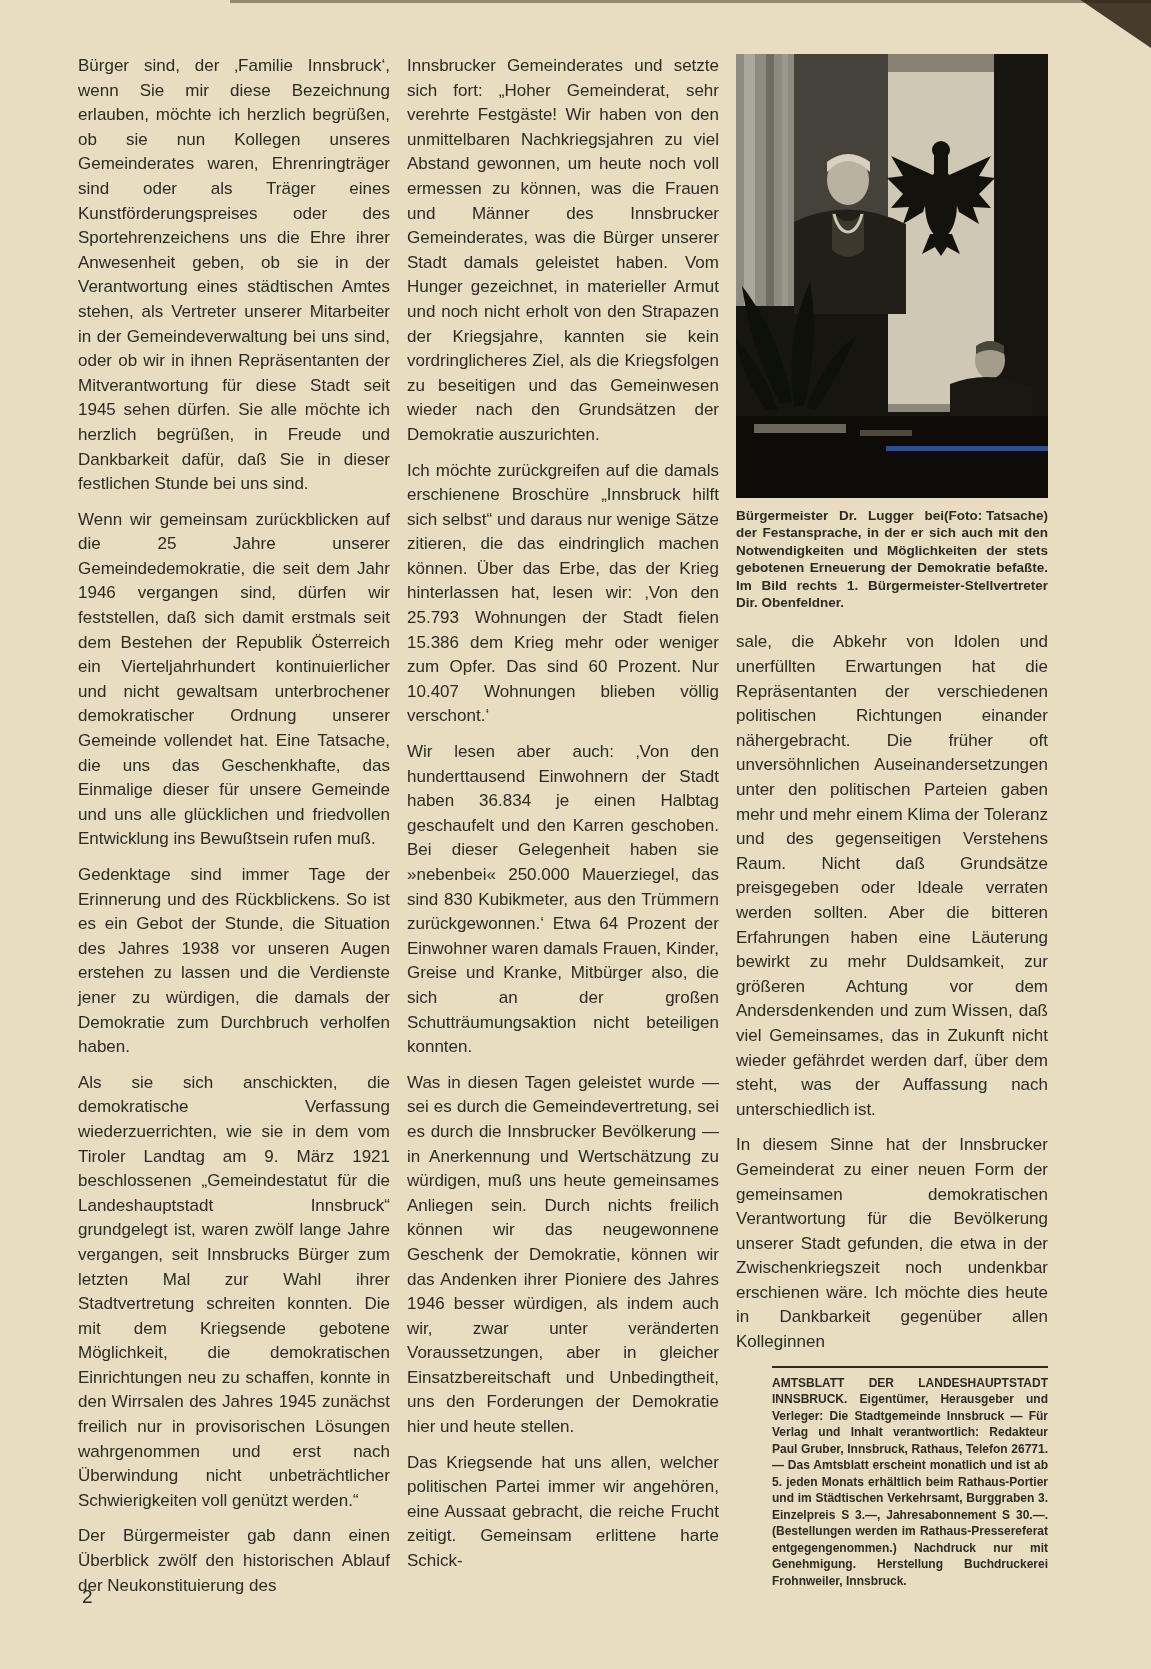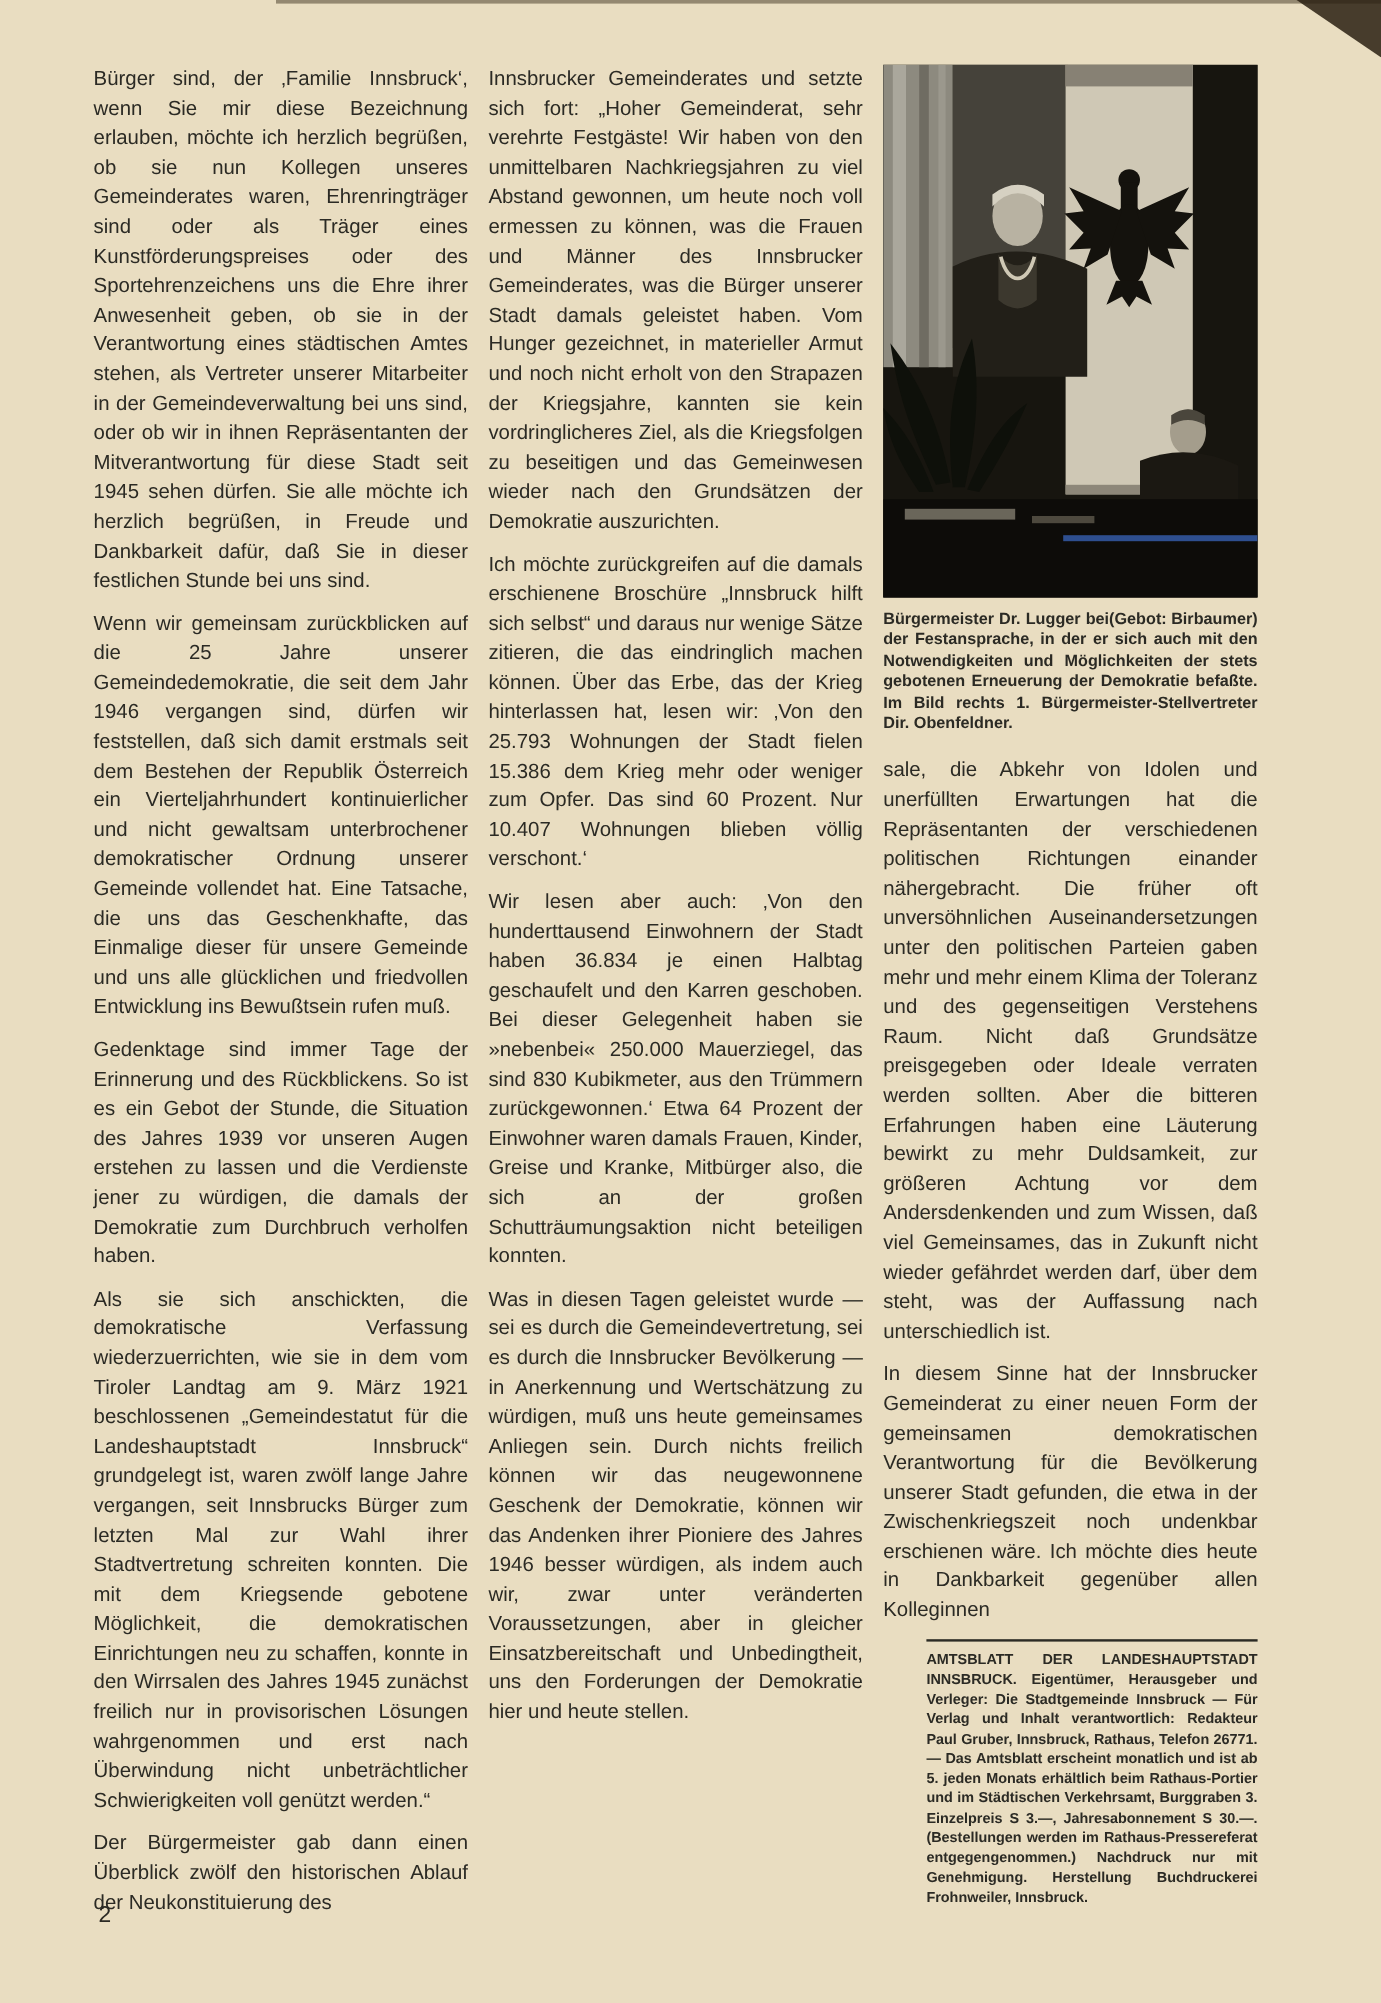--- a/index.html
+++ b/index.html
@@ -94,30 +94,31 @@
 <body>
 
 <div class="top-edge-shadow"></div>
 <div class="corner-shadow"></div>
 
 <div class="columns">
 
   <section class="col">
     <p>Bürger sind, der ‚Familie Innsbruck‘, wenn Sie mir diese Bezeichnung erlauben, möchte ich herzlich begrüßen, ob sie nun Kollegen unseres Gemeinderates waren, Ehrenringträger sind oder als Träger eines Kunstförderungspreises oder des Sportehrenzeichens uns die Ehre ihrer Anwesenheit geben, ob sie in der Verantwortung eines städtischen Amtes stehen, als Vertreter unserer Mitarbeiter in der Gemeindeverwaltung bei uns sind, oder ob wir in ihnen Repräsentanten der Mitverantwortung für diese Stadt seit 1945 sehen dürfen. Sie alle möchte ich herzlich begrüßen, in Freude und Dankbarkeit dafür, daß Sie in dieser festlichen Stunde bei uns sind.</p>
     <p>Wenn wir gemeinsam zurückblicken auf die 25 Jahre unserer Gemeindedemokratie, die seit dem Jahr 1946 vergangen sind, dürfen wir feststellen, daß sich damit erstmals seit dem Bestehen der Republik Österreich ein Vierteljahrhundert kontinuierlicher und nicht gewaltsam unterbrochener demokratischer Ordnung unserer Gemeinde vollendet hat. Eine Tatsache, die uns das Geschenkhafte, das Einmalige dieser für unsere Gemeinde und uns alle glücklichen und friedvollen Entwicklung ins Bewußtsein rufen muß.</p>
-    <p>Gedenktage sind immer Tage der Erinnerung und des Rückblickens. So ist es ein Gebot der Stunde, die Situation des Jahres 1939 vor unseren Augen erstehen zu lassen und die Verdienste jener zu würdigen, die damals der Demokratie zum Durchbruch verholfen haben.</p>
+    <p>Gedenktage sind immer Tage der Erinnerung und des Rückblickens. So ist es ein Gebot der Stunde, die Situation des Jahres 1938 vor unseren Augen erstehen zu lassen und die Verdienste jener zu würdigen, die damals der Demokratie zum Durchbruch verholfen haben.</p>
     <p>Als sie sich anschickten, die demokratische Verfassung wiederzuerrichten, wie sie in dem vom Tiroler Landtag am 9. März 1921 beschlossenen „Gemeindestatut für die Landeshauptstadt Innsbruck“ grundgelegt ist, waren zwölf lange Jahre vergangen, seit Innsbrucks Bürger zum letzten Mal zur Wahl ihrer Stadtvertretung schreiten konnten. Die mit dem Kriegsende gebotene Möglichkeit, die demokratischen Einrichtungen neu zu schaffen, konnte in den Wirrsalen des Jahres 1945 zunächst freilich nur in provisorischen Lösungen wahrgenommen und erst nach Überwindung nicht unbeträchtlicher Schwierigkeiten voll genützt werden.“</p>
     <p>Der Bürgermeister gab dann einen Überblick zwölf den historischen Ablauf der Neukonstituierung des</p>
   </section>
 
   <section class="col">
     <p>Innsbrucker Gemeinderates und setzte sich fort: „Hoher Gemeinderat, sehr verehrte Festgäste! Wir haben von den unmittelbaren Nachkriegsjahren zu viel Abstand gewonnen, um heute noch voll ermessen zu können, was die Frauen und Männer des Innsbrucker Gemeinderates, was die Bürger unserer Stadt damals geleistet haben. Vom Hunger gezeichnet, in materieller Armut und noch nicht erholt von den Strapazen der Kriegsjahre, kannten sie kein vordringlicheres Ziel, als die Kriegsfolgen zu beseitigen und das Gemeinwesen wieder nach den Grundsätzen der Demokratie auszurichten.</p>
     <p>Ich möchte zurückgreifen auf die damals erschienene Broschüre „Innsbruck hilft sich selbst“ und daraus nur wenige Sätze zitieren, die das eindringlich machen können. Über das Erbe, das der Krieg hinterlassen hat, lesen wir: ‚Von den 25.793 Wohnungen der Stadt fielen 15.386 dem Krieg mehr oder weniger zum Opfer. Das sind 60 Prozent. Nur 10.407 Wohnungen blieben völlig verschont.‘</p>
     <p>Wir lesen aber auch: ‚Von den hunderttausend Einwohnern der Stadt haben 36.834 je einen Halbtag geschaufelt und den Karren geschoben. Bei dieser Gelegenheit haben sie »nebenbei« 250.000 Mauerziegel, das sind 830 Kubikmeter, aus den Trümmern zurückgewonnen.‘ Etwa 64 Prozent der Einwohner waren damals Frauen, Kinder, Greise und Kranke, Mitbürger also, die sich an der großen Schutträumungsaktion nicht beteiligen konnten.</p>
     <p>Was in diesen Tagen geleistet wurde — sei es durch die Gemeindevertretung, sei es durch die Innsbrucker Bevölkerung — in Anerkennung und Wertschätzung zu würdigen, muß uns heute gemeinsames Anliegen sein. Durch nichts freilich können wir das neugewonnene Geschenk der Demokratie, können wir das Andenken ihrer Pioniere des Jahres 1946 besser würdigen, als indem auch wir, zwar unter veränderten Voraussetzungen, aber in gleicher Einsatzbereitschaft und Unbedingtheit, uns den Forderungen der Demokratie hier und heute stellen.</p>
+    <p>Das Kriegsende hat uns allen, welcher politischen Partei immer wir angehören, eine Aussaat gebracht, die reiche Frucht zeitigt. Gemeinsam erlittene harte Schick-</p>
   </section>
 
   <section class="col col-right">
 
     <figure class="photo">
       <svg viewBox="0 0 312 444" width="312" height="444" xmlns="http://www.w3.org/2000/svg">
 
         <rect width="312" height="444" fill="#17150f"></rect>
 
         <g>
@@ -168,21 +169,21 @@
           <rect x="0" y="362" width="312" height="82" fill="#0d0c09"></rect>
           <rect x="18" y="370" width="92" height="9" fill="#6a665a"></rect>
           <rect x="124" y="376" width="52" height="6" fill="#4d493e"></rect>
         </g>
 
         <rect x="150" y="392" width="162" height="5" fill="#2e4f8f"></rect>
       </svg>
     </figure>
 
     <div class="caption">
-      <span class="credit">(Gebot: Birbaumer)</span>
+      <span class="credit">(Foto: Tatsache)</span>
       <span>Bürgermeister Dr. Lugger bei der Festansprache, in der er sich auch mit den Notwendigkeiten und Möglichkeiten der stets gebotenen Erneuerung der Demokratie befaßte. Im Bild rechts 1. Bürgermeister-Stellvertreter Dir. Obenfeldner.</span>
     </div>
 
     <div class="bodytext">
       <p>sale, die Abkehr von Idolen und unerfüllten Erwartungen hat die Repräsentanten der verschiedenen politischen Richtungen einander nähergebracht. Die früher oft unversöhnlichen Auseinandersetzungen unter den politischen Parteien gaben mehr und mehr einem Klima der Toleranz und des gegenseitigen Verstehens Raum. Nicht daß Grundsätze preisgegeben oder Ideale verraten werden sollten. Aber die bitteren Erfahrungen haben eine Läuterung bewirkt zu mehr Duldsamkeit, zur größeren Achtung vor dem Andersdenkenden und zum Wissen, daß viel Gemeinsames, das in Zukunft nicht wieder gefährdet werden darf, über dem steht, was der Auffassung nach unterschiedlich ist.</p>
       <p>In diesem Sinne hat der Innsbrucker Gemeinderat zu einer neuen Form der gemeinsamen demokratischen Verantwortung für die Bevölkerung unserer Stadt gefunden, die etwa in der Zwischenkriegszeit noch undenkbar erschienen wäre. Ich möchte dies heute in Dankbarkeit gegenüber allen Kolleginnen</p>
     </div>
 
     <div class="imprint">
       <hr class="imprint-rule">

